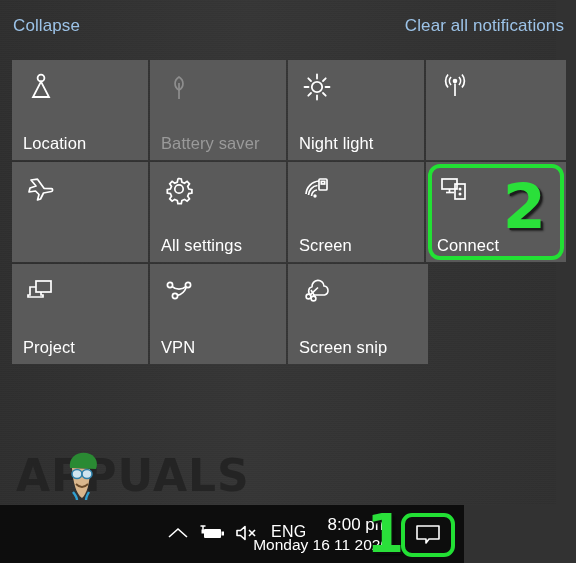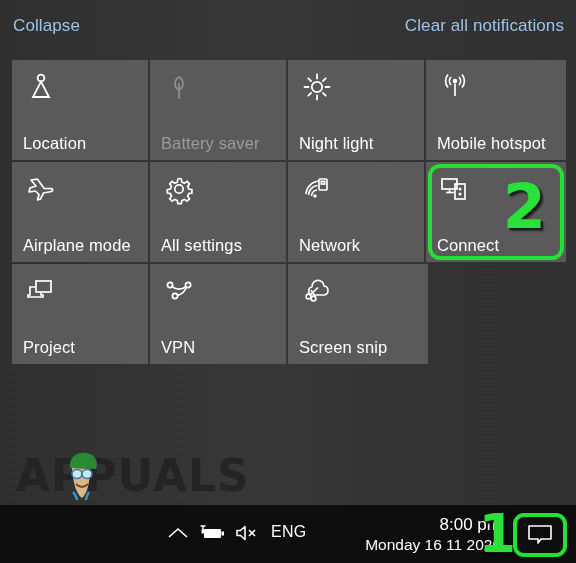--- a/index.html
+++ b/index.html
@@ -104,21 +104,21 @@
     color:#232323;
     line-height:48px;
     opacity:.92;
   }
   #wm-face{
     position:absolute;left:40px;top:-4px;width:52px;height:56px;
   }
 
   
   #taskbar{
-    position:absolute;left:0;bottom:0;width:576px;height:58px;
+    position:absolute;left:0;bottom:0;width:464px;height:58px;
     background:#0d0d0d;
   }
   .tb-item{
     position:absolute;color:#ffffff;cursor:pointer;
   }
   #tb-chevron{left:167px;top:20px;width:22px;height:16px;}
   #tb-battery{left:198px;top:18px;width:28px;height:20px;}
   #tb-volume{left:234px;top:18px;width:26px;height:20px;}
   #tb-lang{left:271px;top:18px;font-size:16px;letter-spacing:.3px;}
   #tb-clock{
@@ -202,33 +202,31 @@
         <span class="t-icon">
           <svg viewBox="0 0 34 34" fill="none" stroke="currentColor" stroke-width="1.7">
             <circle cx="17" cy="11" r="2.3" fill="currentColor" stroke="none"></circle>
             <path d="M13 7 a6 6 0 0 0 0 8"></path>
             <path d="M21 7 a6 6 0 0 1 0 8"></path>
             <path d="M10 4.5 a10 10 0 0 0 0 13"></path>
             <path d="M24 4.5 a10 10 0 0 1 0 13"></path>
             <line x1="17" y1="13.4" x2="17" y2="26"></line>
           </svg>
         </span>
-        <span class="t-label">Mobile hotspot</span>
       </div>
     </div>
 
     <div class="tile-row">
 
       <div class="tile">
         <span class="t-icon">
           <svg viewBox="0 0 34 34" fill="none" stroke="currentColor" stroke-width="1.7" stroke-linejoin="round">
             <path d="M7 8 L12 14 L6 16 L5 20 L11.5 19 L15 22.5 L13.5 28 L16.5 27 L19.5 21 L27.5 19.5 C29 19.2 29 16.8 27.5 16.7 L20 16.3 L13.5 7.2 Z"></path>
           </svg>
         </span>
-        <span class="t-label">Airplane mode</span>
       </div>
 
       <div class="tile">
         <span class="t-icon">
           <svg viewBox="0 0 34 34" fill="none" stroke="currentColor" stroke-width="1.7">
             <circle cx="17" cy="17" r="4.2"></circle>
             <path d="M17 6.5 l2.3 .5 .6 3.1 2.6 1.1 2.6-1.8 2.4 2.4 -1.8 2.6 1.1 2.6 3.1 .6 v3.4 l-3.1 .6 -1.1 2.6 1.8 2.6 -2.4 2.4 -2.6-1.8 -2.6 1.1 -.6 3.1 h-3.4 l-.6-3.1 -2.6-1.1 -2.6 1.8 -2.4-2.4 1.8-2.6 -1.1-2.6 -3.1-.6 v-3.4 l3.1-.6 1.1-2.6 -1.8-2.6 2.4-2.4 2.6 1.8 2.6-1.1 .6-3.1 z"></path>
           </svg>
         </span>
         <span class="t-label">All settings</span>
@@ -238,21 +236,21 @@
         <span class="t-icon">
           <svg viewBox="0 0 34 34" fill="none" stroke="currentColor" stroke-width="1.7">
             <path d="M6 22 a14 14 0 0 1 13-13"></path>
             <path d="M8.5 23 a10 10 0 0 1 9-9.5"></path>
             <path d="M11.5 24 a6.5 6.5 0 0 1 5.5-6"></path>
             <circle cx="15" cy="24" r="1.7" fill="currentColor" stroke="none"></circle>
             <rect x="19" y="7" width="8" height="11" rx="1"></rect>
             <rect x="21.3" y="9.4" width="3.4" height="2.6"></rect>
           </svg>
         </span>
-        <span class="t-label">Network</span>
+        <span class="t-label">Screen</span>
       </div>
 
       <div class="tile wide highlight">
         <span class="t-icon">
           <svg viewBox="0 0 34 34" fill="none" stroke="currentColor" stroke-width="1.7">
             <rect x="4" y="7" width="15" height="10"></rect>
             <line x1="8" y1="20.5" x2="16" y2="20.5"></line>
             <line x1="11.5" y1="17" x2="11.5" y2="20.5"></line>
             <rect x="17" y="12" width="10" height="15"></rect>
             <circle cx="22" cy="17" r="1.5" fill="currentColor" stroke="none"></circle>

